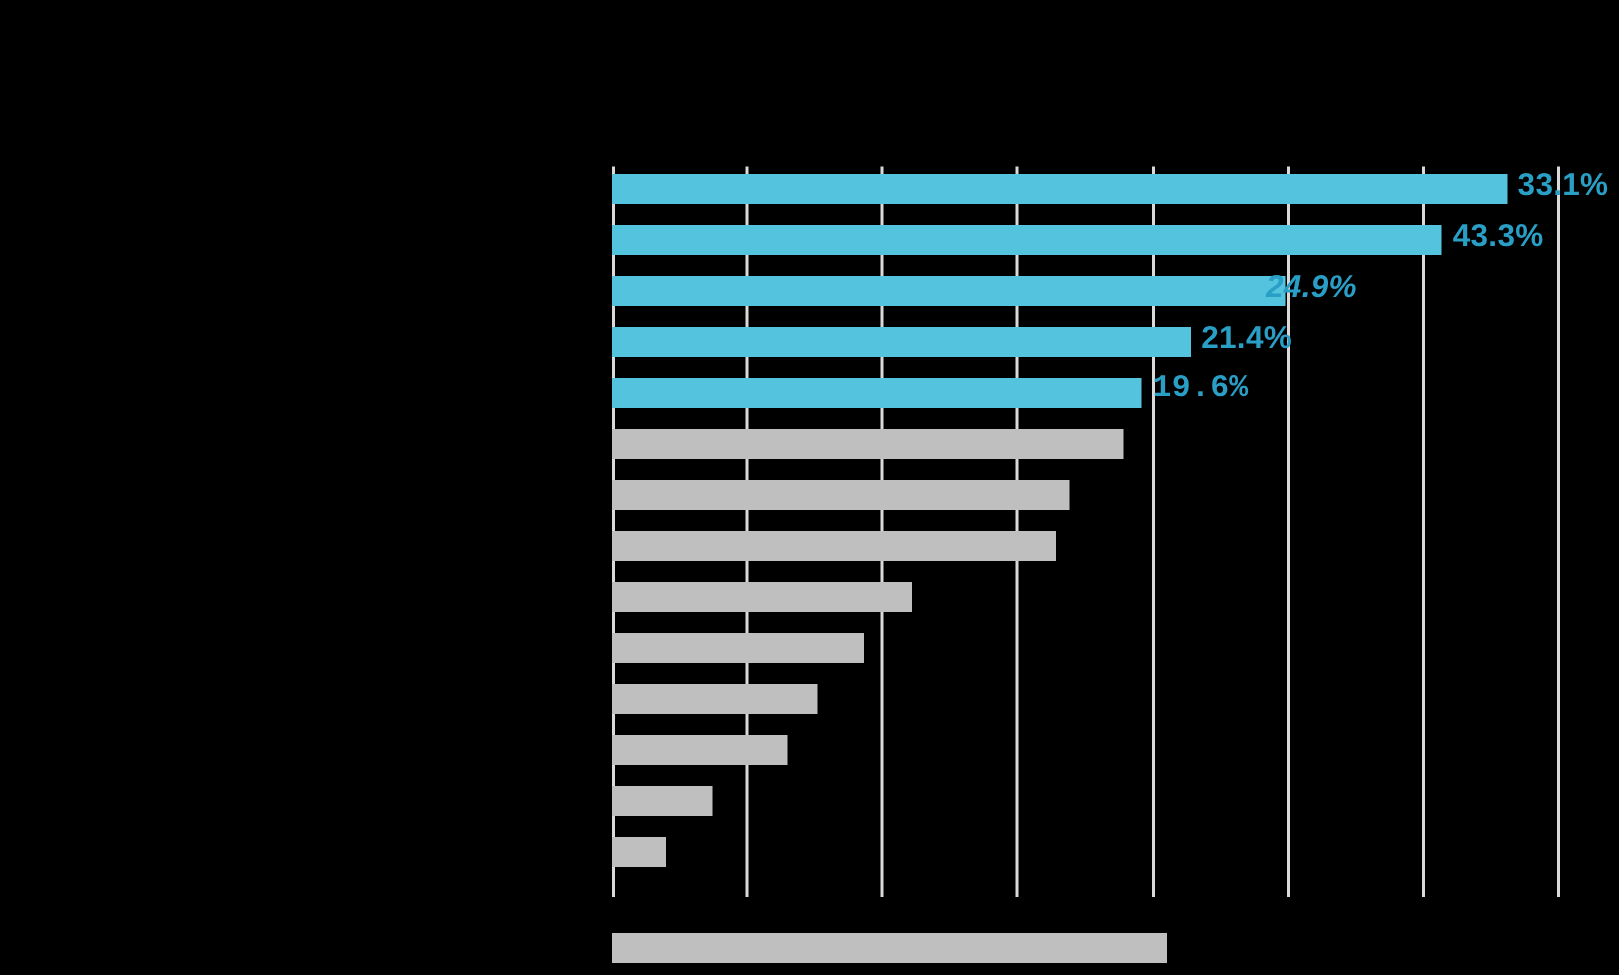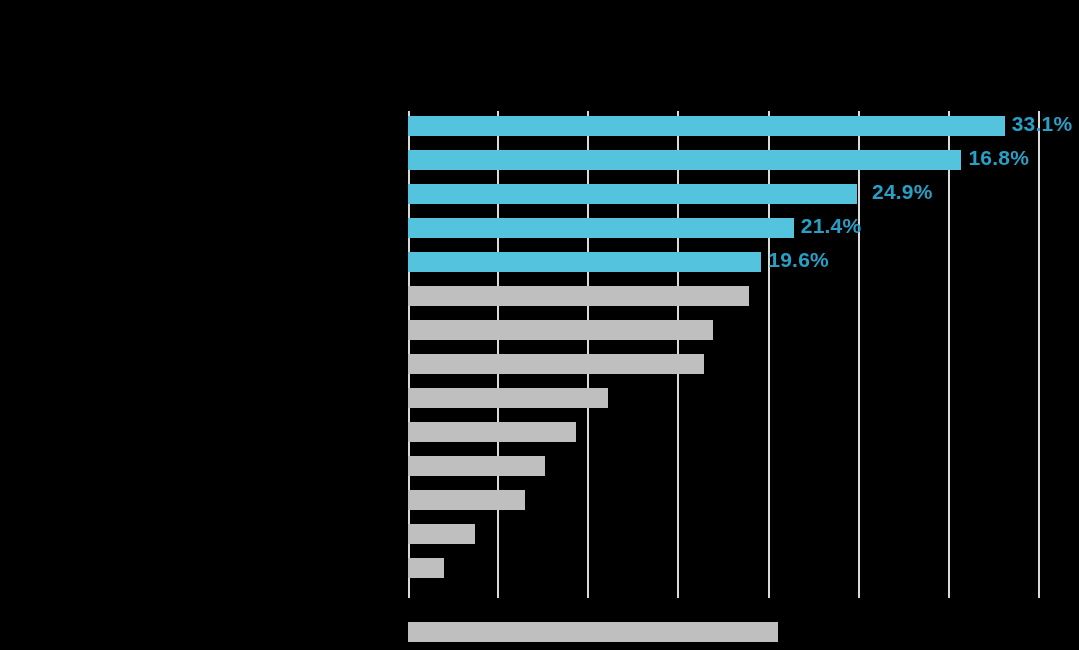--- a/index.html
+++ b/index.html
@@ -165,27 +165,27 @@
       <div class="xtick" style="left: 360.571px;">20%</div>
       <div class="gridline" style="left: 449.714px;"></div>
       <div class="xtick" style="left: 450.714px;">25%</div>
       <div class="gridline" style="left: 539.857px;"></div>
       <div class="xtick" style="left: 540.857px;">30%</div>
       <div class="gridline" style="left: 630px;"></div>
       <div class="xtick" style="left: 631px;">35%</div>
       <div class="bar hl" title=" 33.1%" style="left: 0px; top: 5px; width: 596.746px;"></div>
       <div class="bar-label" style="left: 603.746px; top: 3px;">33.1%</div>
       <div class="bar hl" title=" 30.7%" style="left: 0px; top: 39px; width: 553.477px;"></div>
-      <div class="bar-label" style="left: 560.477px; top: 37px;">16.8%</div>
+      <div class="bar-label" style="left: 560.477px; top: 37px;">43.3%</div>
       <div class="bar hl" title=" 24.9%" style="left: 0px; top: 73px; width: 448.911px;"></div>
-      <div class="bar-label" style="left: 464px; top: 71px;">24.9%</div>
+      <div class="bar-label" style="left: 436px; top: 71px; font-style: italic;">24.9%</div>
       <div class="bar hl" title=" 21.4%" style="left: 0px; top: 107px; width: 385.811px;"></div>
       <div class="bar-label" style="left: 392.811px; top: 105px; text-align: right;">21.4%</div>
       <div class="bar hl" title=" 19.6%" style="left: 0px; top: 141px; width: 353.36px;"></div>
-      <div class="bar-label" style="left: 360.36px; top: 139px;">19.6%</div>
+      <div class="bar-label" style="left: 360.36px; top: 139px; font-family: Liberation Mono, monospace;">19.6%</div>
       <div class="bar mute" title=" 18.9%" style="left: 0px; top: 175px; width: 340.74px;"></div>
       <div class="bar mute" title=" 16.9%" style="left: 0px; top: 209px; width: 304.683px;"></div>
       <div class="bar mute" title=" 16.4%" style="left: 0px; top: 243px; width: 295.669px;"></div>
       <div class="bar mute" title=" 11.1%" style="left: 0px; top: 277px; width: 200.117px;"></div>
       <div class="bar mute" title=" 9.3%" style="left: 0px; top: 311px; width: 167.666px;"></div>
       <div class="bar mute" title=" 7.6%" style="left: 0px; top: 345px; width: 137.017px;"></div>
       <div class="bar mute" title=" 6.5%" style="left: 0px; top: 379px; width: 117.186px;"></div>
       <div class="bar mute" title=" 3.7%" style="left: 0px; top: 413px; width: 66.7057px;"></div>
       <div class="bar mute" title=" 2%" style="left: 0px; top: 447px; width: 36.0571px;"></div>
       <div class="bar mute" title=" 20.5%" style="left: 0px; top: 511px; width: 369.586px;"></div>

